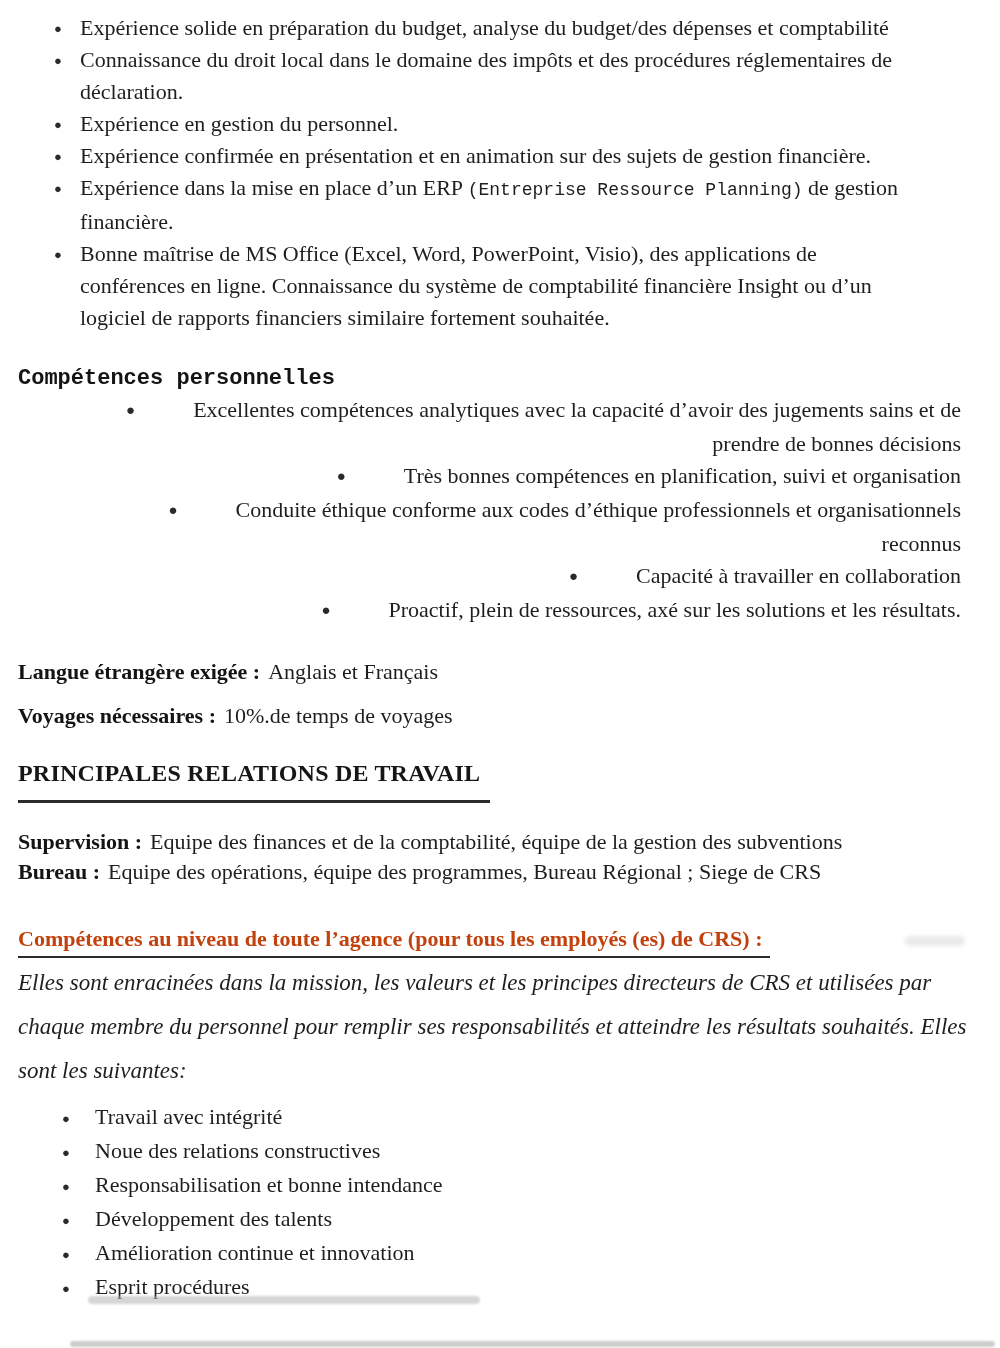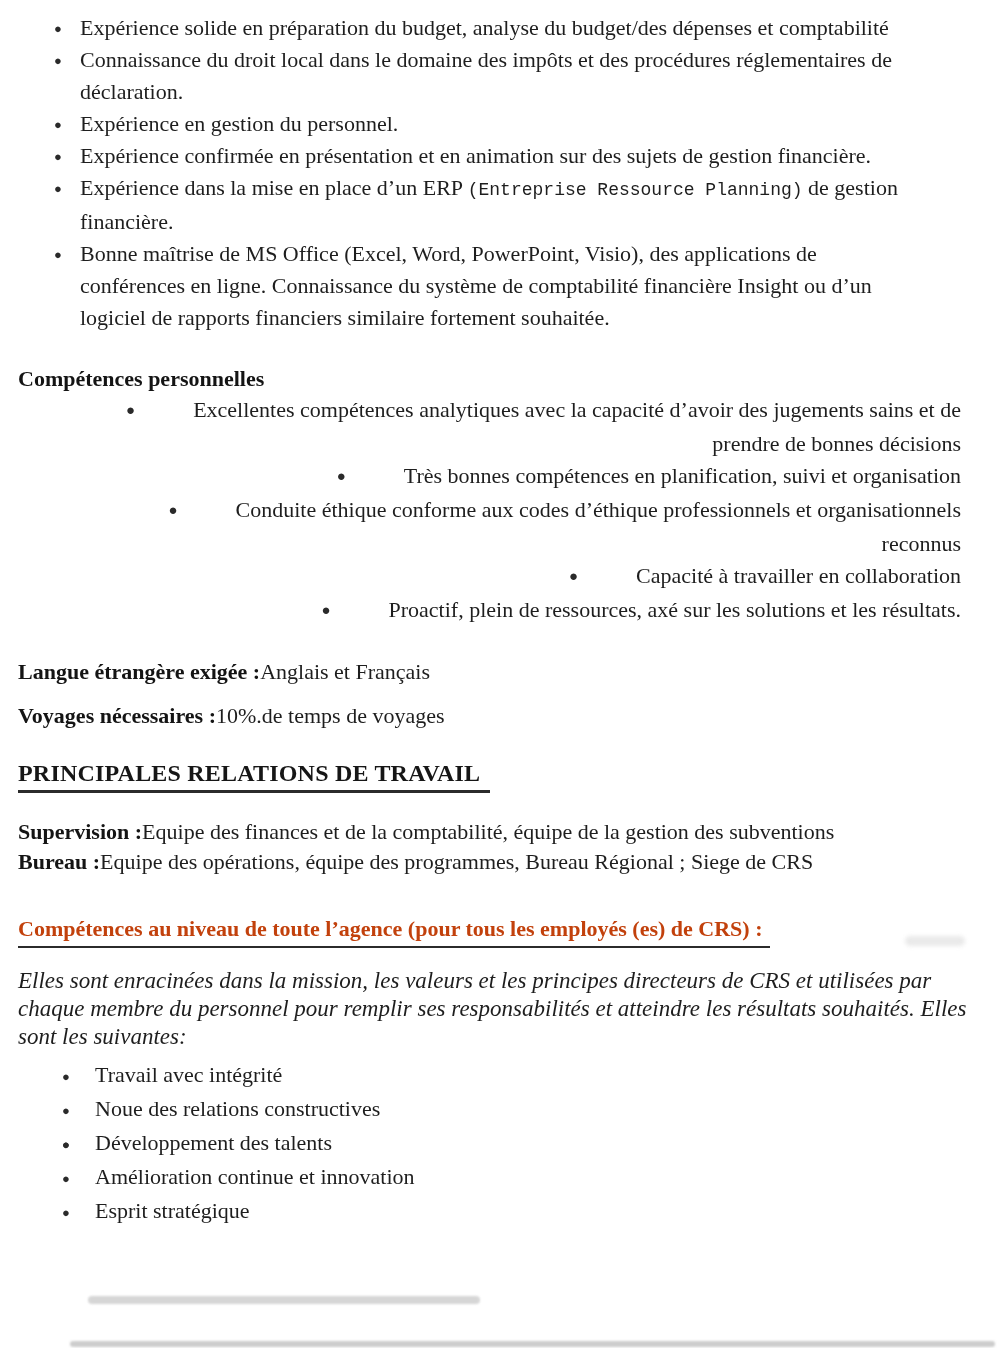--- a/index.html
+++ b/index.html
@@ -13,56 +13,56 @@
   }
   .page { position:relative; width:1000px; height:1348px; padding:12px 25px 0 18px; box-sizing:border-box; }
 
   
   ul.lista { list-style:none; margin:0; padding:0; width:892px; }
   ul.lista li { position:relative; padding-left:62px; line-height:32px; }
   ul.lista .ab { position:absolute; left:36px; top:1px; font-size:13px; color:#2a2a2a; }
   .sans { font-family:Liberation Mono, monospace; font-size:18px; }
 
   
-  .personal-heading { margin-top:30px; font-weight:bold; color:#141414; line-height:30px; }
+  .personal-heading { margin-top:30px; font-weight:bold; color:#141414; line-height:30px;font-family:Liberation Mono, monospace; }
 
   
   .pitems { margin-top:0; }
   .pitem { margin-left:77px; width:866px; line-height:32px;text-align:right; }
   .pb { font-size:15px; color:#2a2a2a; position:relative; top:-2px; }
   .pgap { display:inline-block; width:58px; }
 
   .kv { line-height:30px; }
-  .kv .label { font-weight:bold; color:#141414; margin-right:0;text-align:center; }
+  .kv .label { font-weight:bold; color:#141414; margin-right:8px;text-align:center; }
   .lang-line { margin-top:29px; }
   .travel-line { margin-top:14px; }
 
   .h1 {
     margin-top:27px;
     font-size:24px; font-weight:bold; color:#161616;
     display:inline-block;
     border-bottom:3px solid #2b2b2b;
-    padding:0 10px 2px 0;
+    padding:0 10px 12px 0;
     line-height:30px;
     letter-spacing:0.2px;
   }
 
   .relations { margin-top:24px; }
   .relations .kv { line-height:30px; }
 
   .h2wrap { margin-top:38px; }
   .h2 {
     font-size:22px; font-weight:bold; color:#c2410c;
     display:inline-block;
     border-bottom:2.5px solid #2b2b2b;
     padding:0 8px 3px 0;
     line-height:28px;
   }
 
-  .intro { margin-top:19px; font-style:italic; font-size:23px; line-height:28px; width:950px; }
+  .intro { margin-top:3px; font-style:italic; font-size:23px; line-height:44px; width:950px; }
 
   ul.listc { list-style:none; margin:7px 0 0 0; padding:0; }
   ul.listc li { position:relative; padding-left:77px; line-height:34px; }
   ul.listc .ab { position:absolute; left:44px; top:2px; font-size:13px; color:#2a2a2a; }
 
   
   .smudge1 { position:absolute; left:88px; top:1296px; width:392px; height:8px;
              background:#b5b5b5; opacity:0.55; filter:blur(1.2px); border-radius:4px; }
   .smudge2 { position:absolute; left:70px; top:1341px; width:925px; height:6px;
              background:#9c9c9c; opacity:0.5; filter:blur(1px); border-radius:3px; }
@@ -151,32 +151,33 @@
     <li>
       <span class="ab">●</span>
       <span>Travail avec intégrité</span>
     </li>
     <li>
       <span class="ab">●</span>
       <span>Noue des relations constructives</span>
     </li>
     <li>
       <span class="ab">●</span>
+      <span>Responsabilisation et bonne intendance</span>
     </li>
     <li>
       <span class="ab">●</span>
       <span>Développement des talents</span>
     </li>
     <li>
       <span class="ab">●</span>
       <span>Amélioration continue et innovation</span>
     </li>
     <li>
       <span class="ab">●</span>
-      <span>Esprit stratégique</span>
+      <span>Esprit procédures</span>
     </li>
   </ul>
 
   <div class="smudge1"></div>
   <div class="smudge2"></div>
   <div class="smudge3"></div>
 
 </div>
 
 </body></html>

